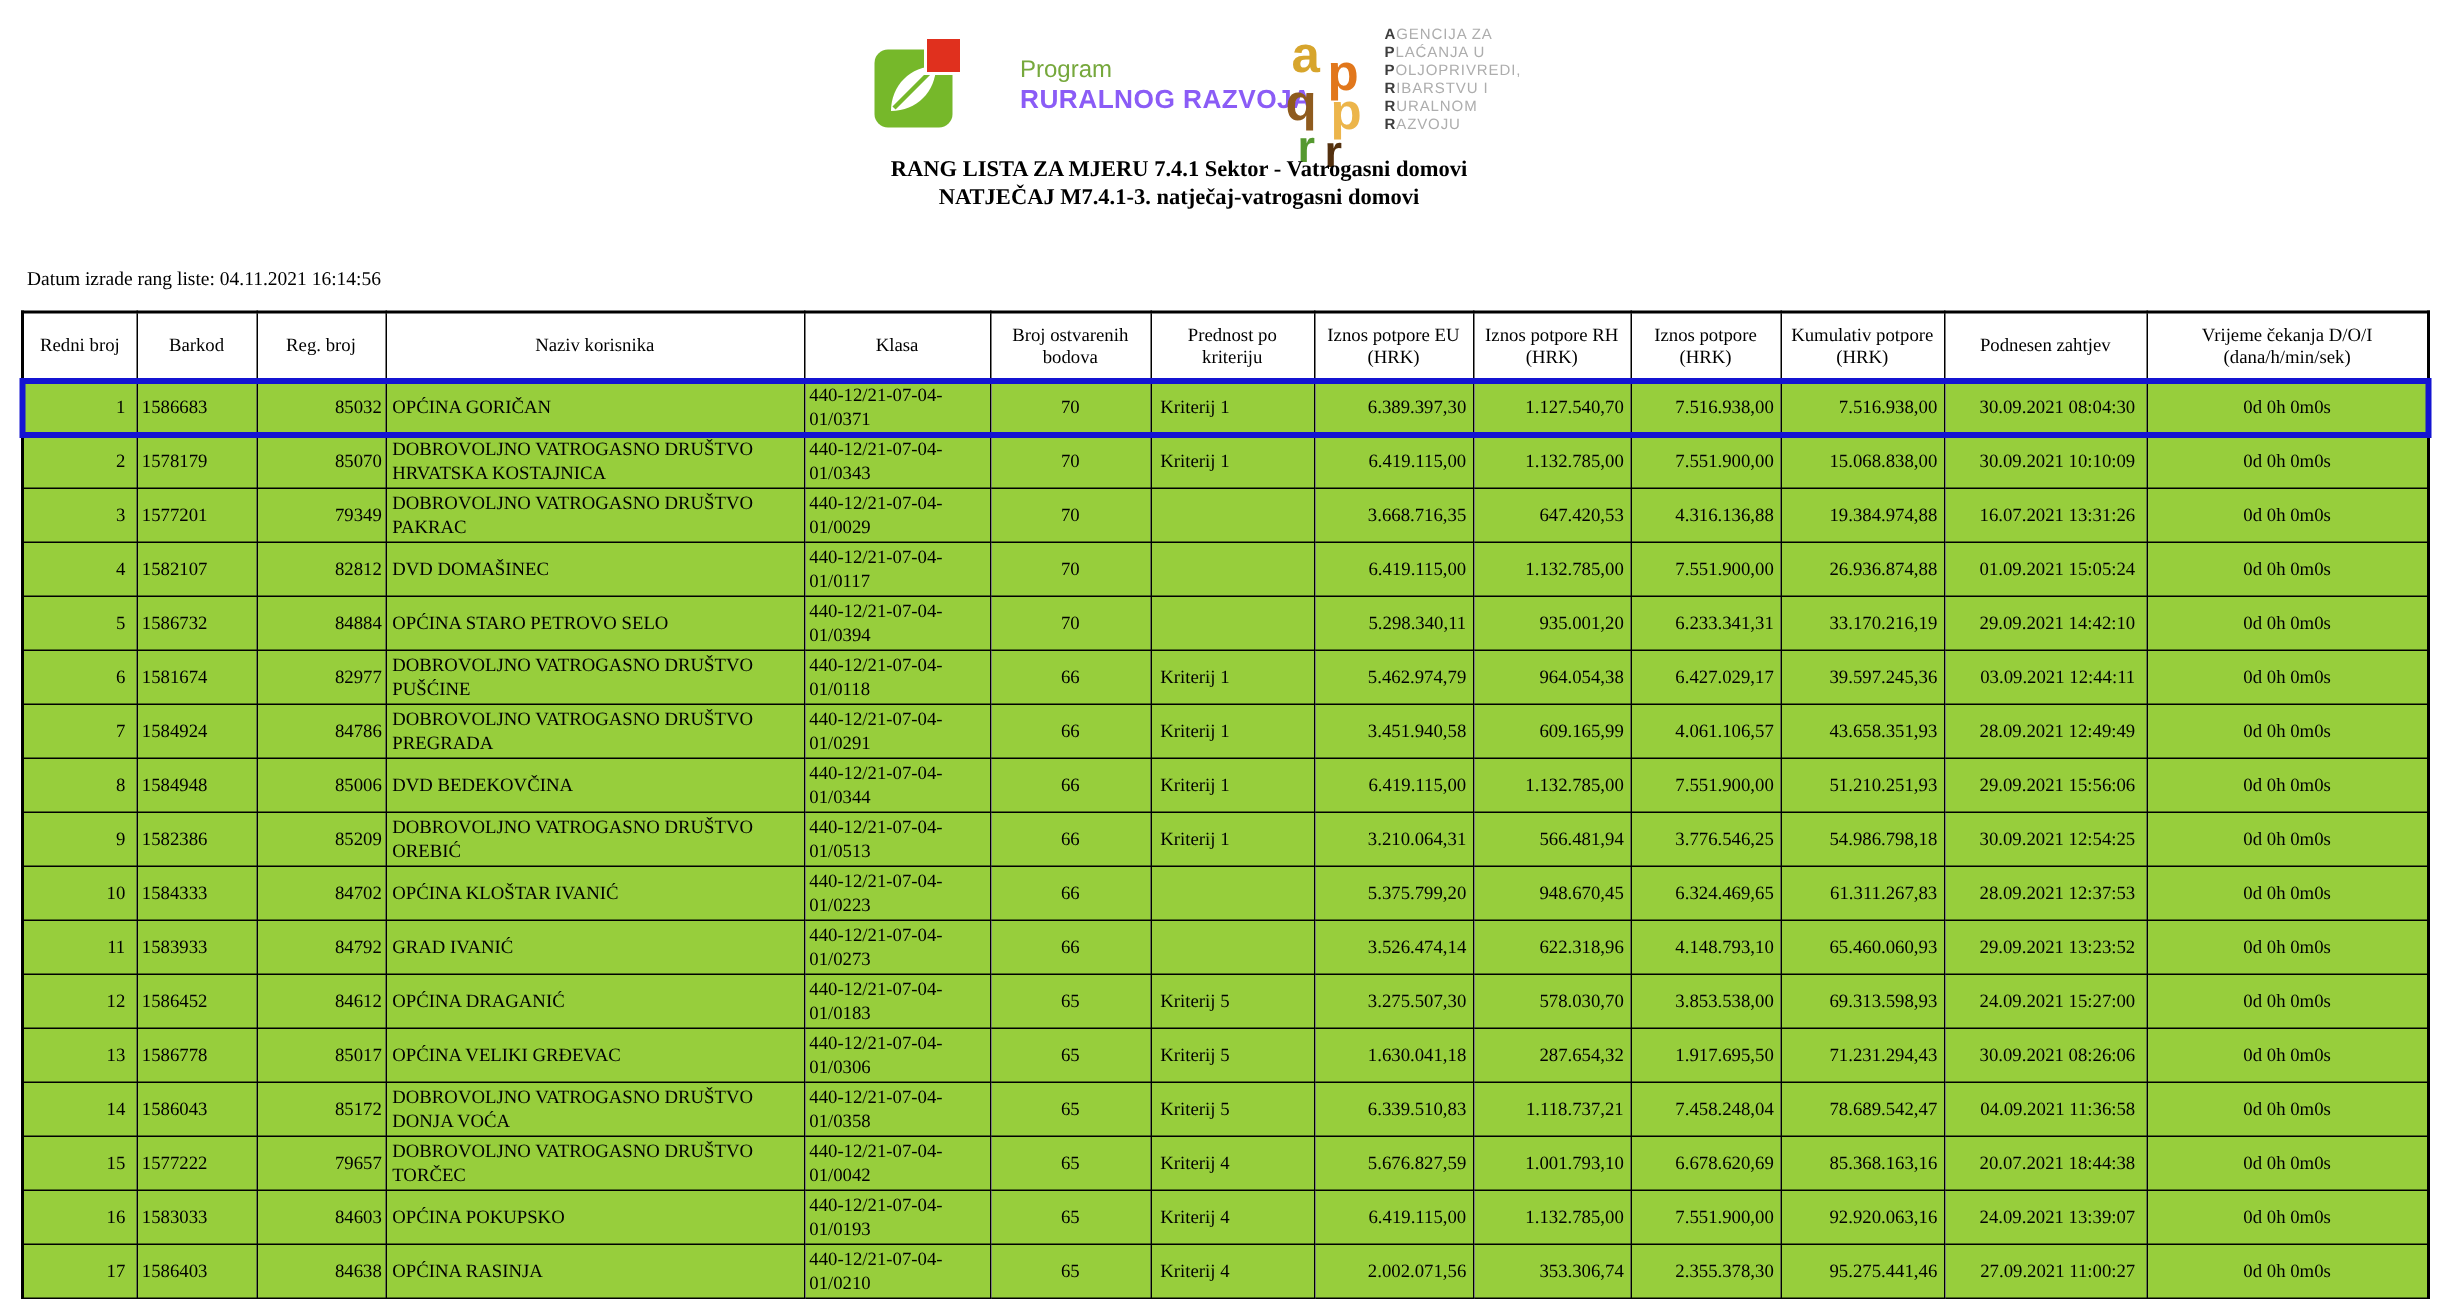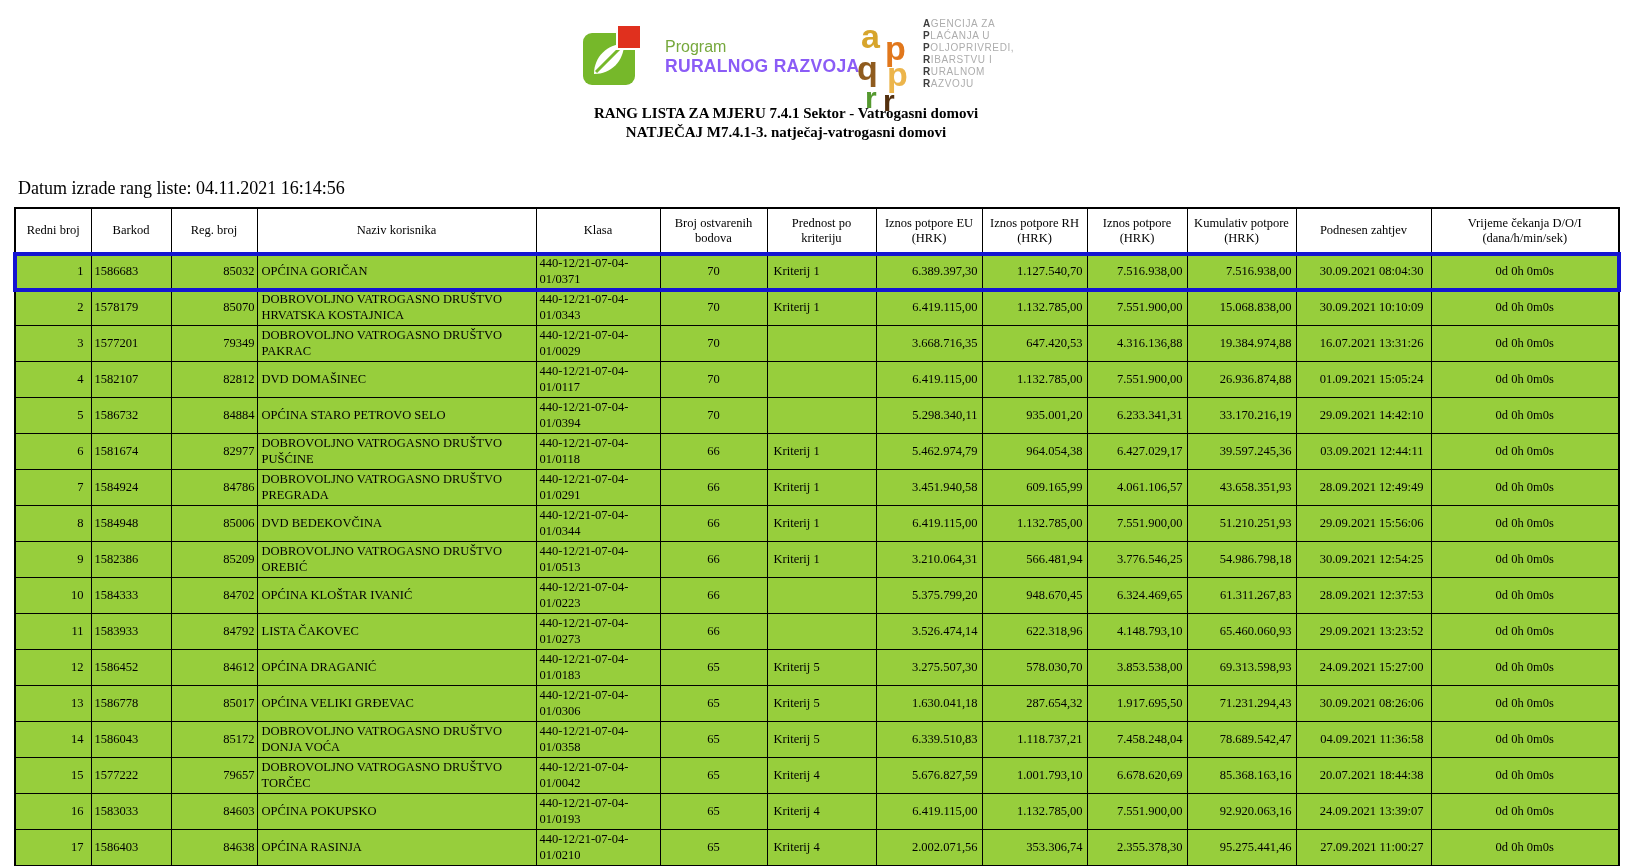--- a/index.html
+++ b/index.html
@@ -15,35 +15,35 @@
   .logo-prr { position: absolute; left: 583px; top: 24px; display: flex; align-items: flex-start; }
   .prr-mark { position: relative; width: 80px; height: 62px; }
   .prr-green {
     position: absolute; left: 0; top: 9px; width: 52px; height: 52px;
     background: #76B82A; border-radius: 9px;
   }
   .prr-red {
     position: absolute; left: 33px; top: 0; width: 22px; height: 22px;
     background: #E0301E; border: 2px solid #fff; box-sizing: content-box;
   }
-  .prr-text { margin-left: 2px; margin-top: 14px; font-family: "Liberation Sans", sans-serif; }
+  .prr-text { margin-left: 17px; margin-top: 14px; font-family: "Liberation Sans", sans-serif; }
   .prr-line1 { color: #76A83C; font-size: 16px; line-height: 18px; }
   .prr-line2 { color: #8b5cf6; font-size: 17.5px; font-weight: bold; letter-spacing: 0.3px; }
 
   .logo-ap { position: absolute; left: 853px; top: 14px; display: flex; gap: 6px; }
   .ap-text { font-family: "Liberation Sans", sans-serif; font-size: 10px; line-height: 12px; letter-spacing: 0.6px; padding-top: 4px; }
   .ap-text b { color: #3D3D3D; }
   .ap-text span { color: #ADADAD; }
 
   
   .title {
     position: absolute; left: 0; right: 60px; top: 104px;
     text-align: center; font-weight: bold; font-size: 15px; line-height: 19px;
   }
-  .date-line { position: absolute; left: 18px; top: 178px; font-size: 18px; }
+  .date-line { position: absolute; left: 18px; top: 178px; font-size: 13px; }
 
   
   table.rank {
     position: absolute; left: 14px; top: 207px;
     border-collapse: collapse; table-layout: fixed; width: 1604px;
     border: 2px solid #000;
   }
   .rank th, .rank td {
     border: 1px solid #000; font-size: 12.5px; line-height: 15.5px;
     padding: 1px 3px; overflow: hidden; font-weight: normal;
@@ -300,21 +300,21 @@
           <td class="col-iznos_rh">948.670,45</td>
           <td class="col-iznos">6.324.469,65</td>
           <td class="col-kumulativ">61.311.267,83</td>
           <td class="col-podnesen">28.09.2021 12:37:53</td>
           <td class="col-vrijeme">0d 0h 0m0s</td>
         </tr>
         <tr class="row-green">
           <td class="col-redni_broj">11</td>
           <td class="col-barkod">1583933</td>
           <td class="col-reg_broj">84792</td>
-          <td class="col-naziv">LISTA ČAKOVEC</td>
+          <td class="col-naziv">GRAD IVANIĆ</td>
           <td class="col-klasa">440-12/21-07-04-01/0273</td>
           <td class="col-bodovi">66</td>
           <td class="col-prednost"></td>
           <td class="col-iznos_eu">3.526.474,14</td>
           <td class="col-iznos_rh">622.318,96</td>
           <td class="col-iznos">4.148.793,10</td>
           <td class="col-kumulativ">65.460.060,93</td>
           <td class="col-podnesen">29.09.2021 13:23:52</td>
           <td class="col-vrijeme">0d 0h 0m0s</td>
         </tr>

